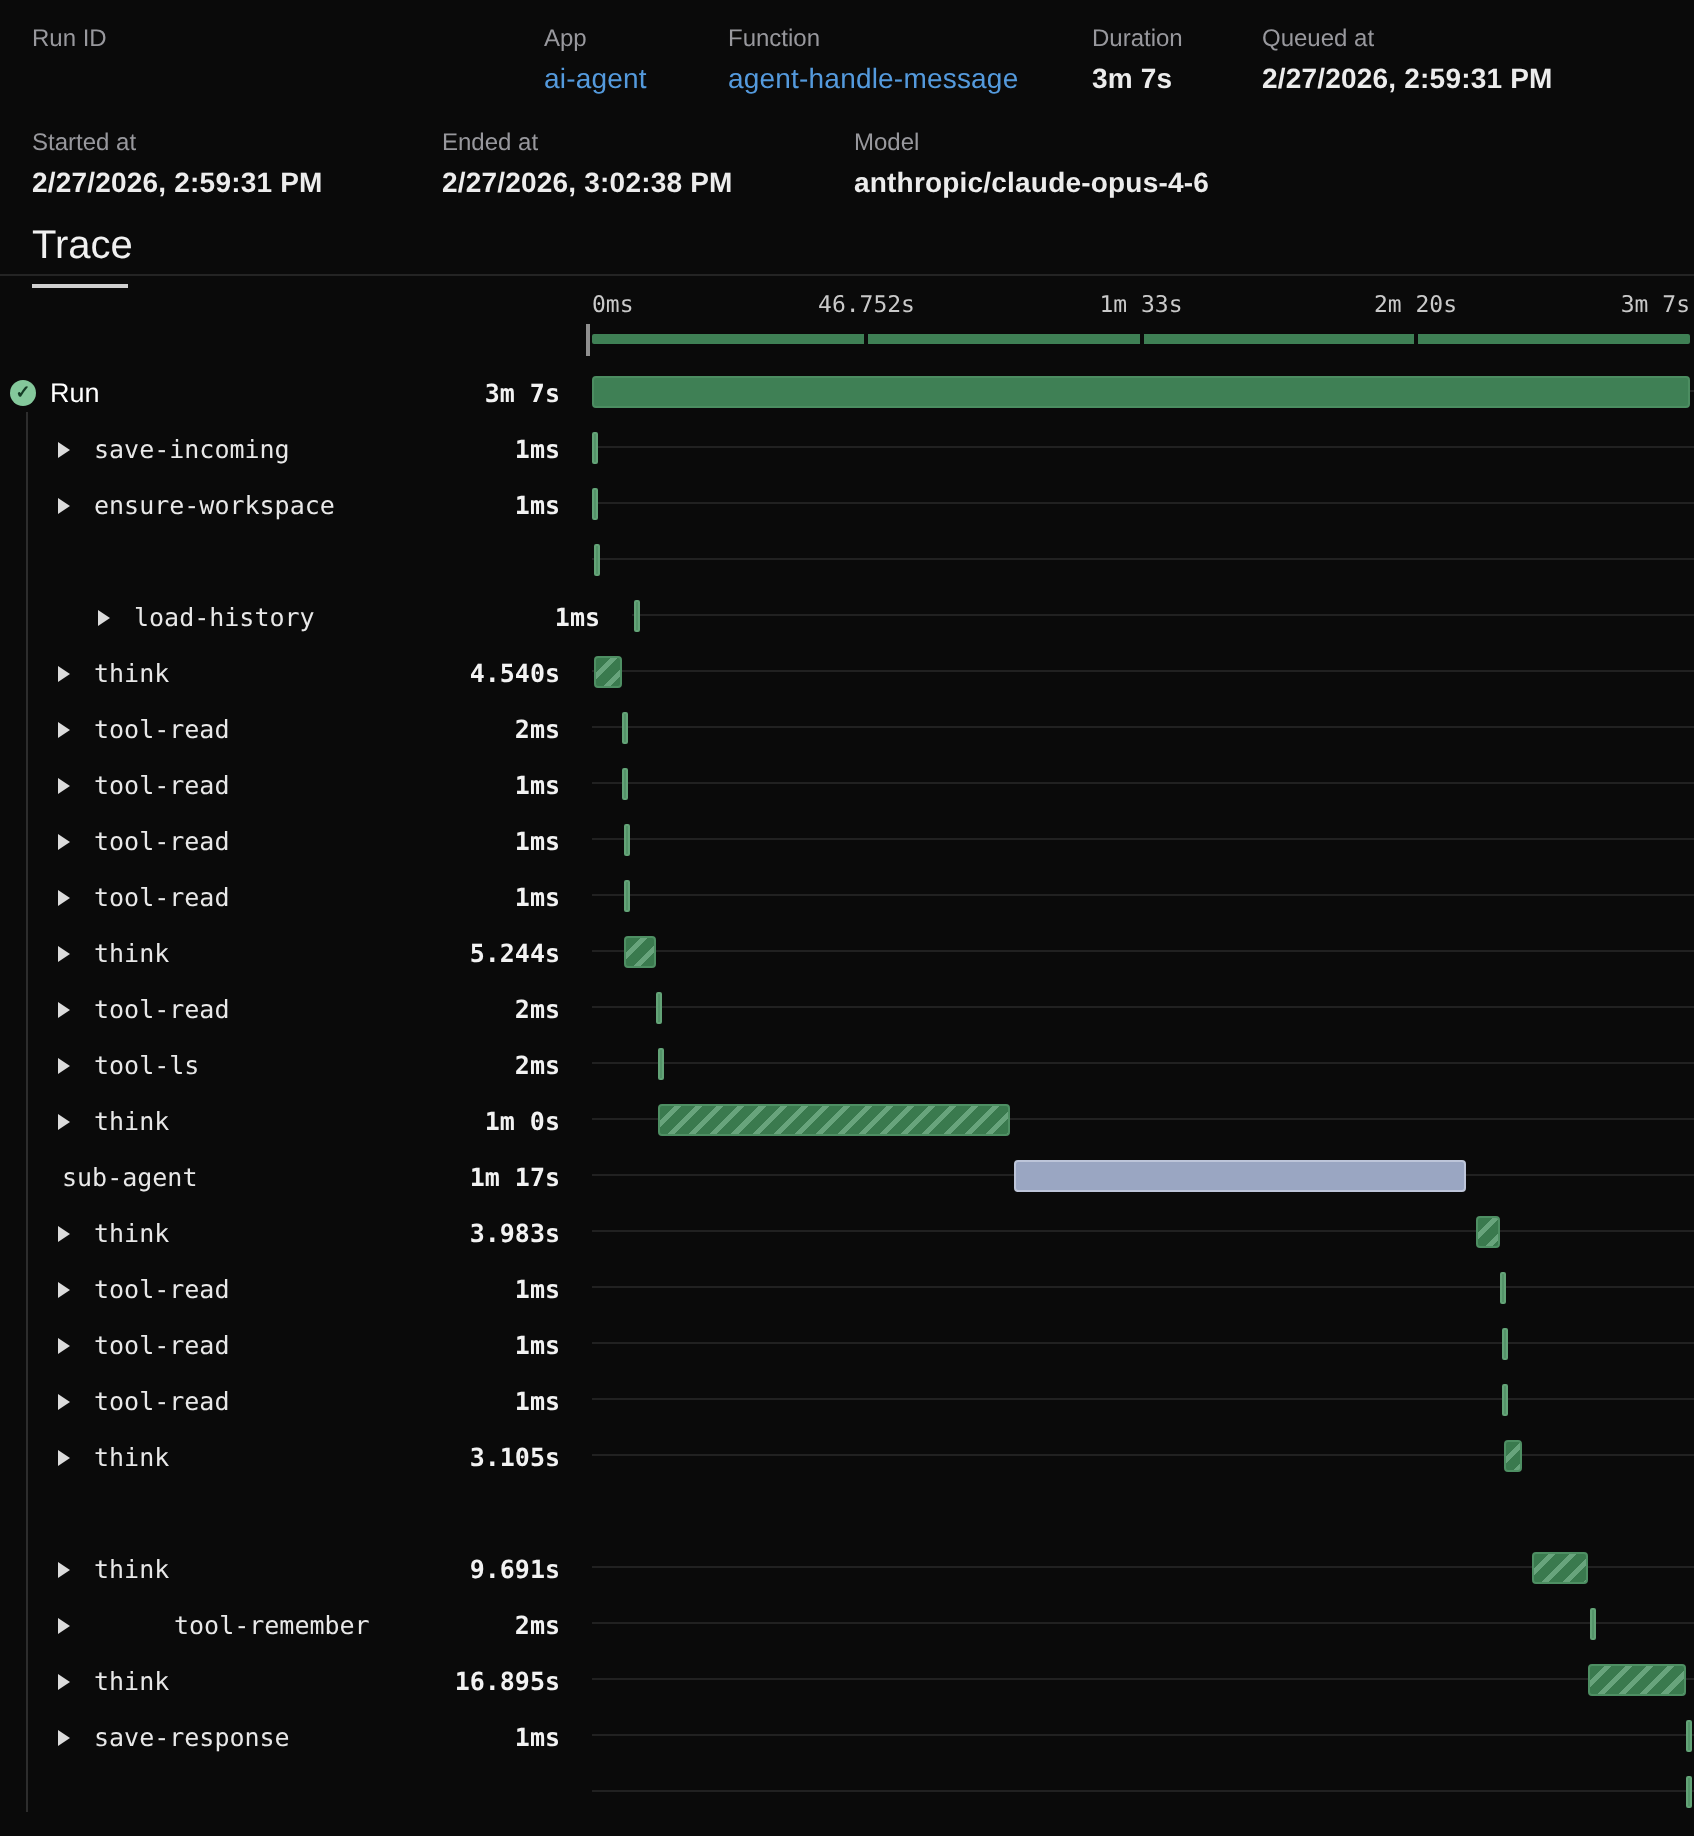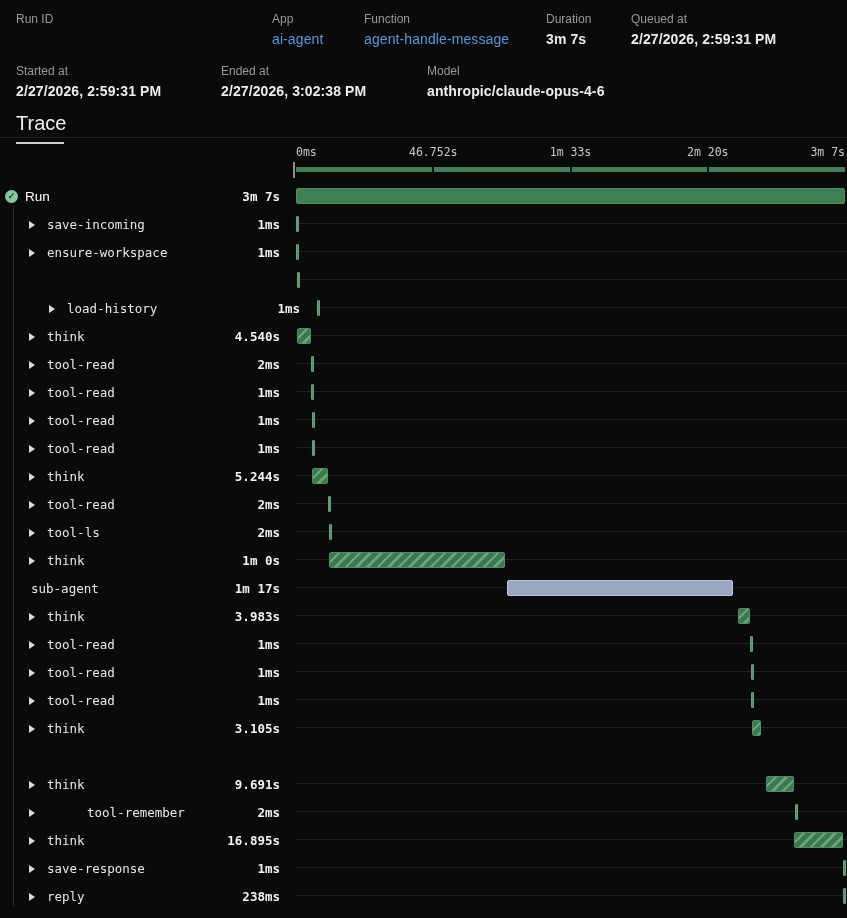--- a/index.html
+++ b/index.html
@@ -390,25 +390,20 @@
           <span class="expand-arrow"></span>
           <span class="span-name" style="left: 47px;">save-response</span>
           <span class="span-dur">1ms</span>
         </div>
         <div class="row-timeline">
           <div class="track"></div>
           <div class="bar tick-green" style="left: 554.945px; width: 3px;"></div>
         </div>
       </div>
       <div class="row kind-tick" style="top: 700px;">
-        <div class="row-left">
-          <span class="expand-arrow"></span>
-          <span class="span-name" style="left: 47px;">reply</span>
-          <span class="span-dur">238ms</span>
-        </div>
         <div class="row-timeline">
           <div class="track"></div>
           <div class="bar tick-green" style="left: 555.239px; width: 3px;"></div>
         </div>
       </div>
     </div>
 
 </div>
 
 </body></html>

